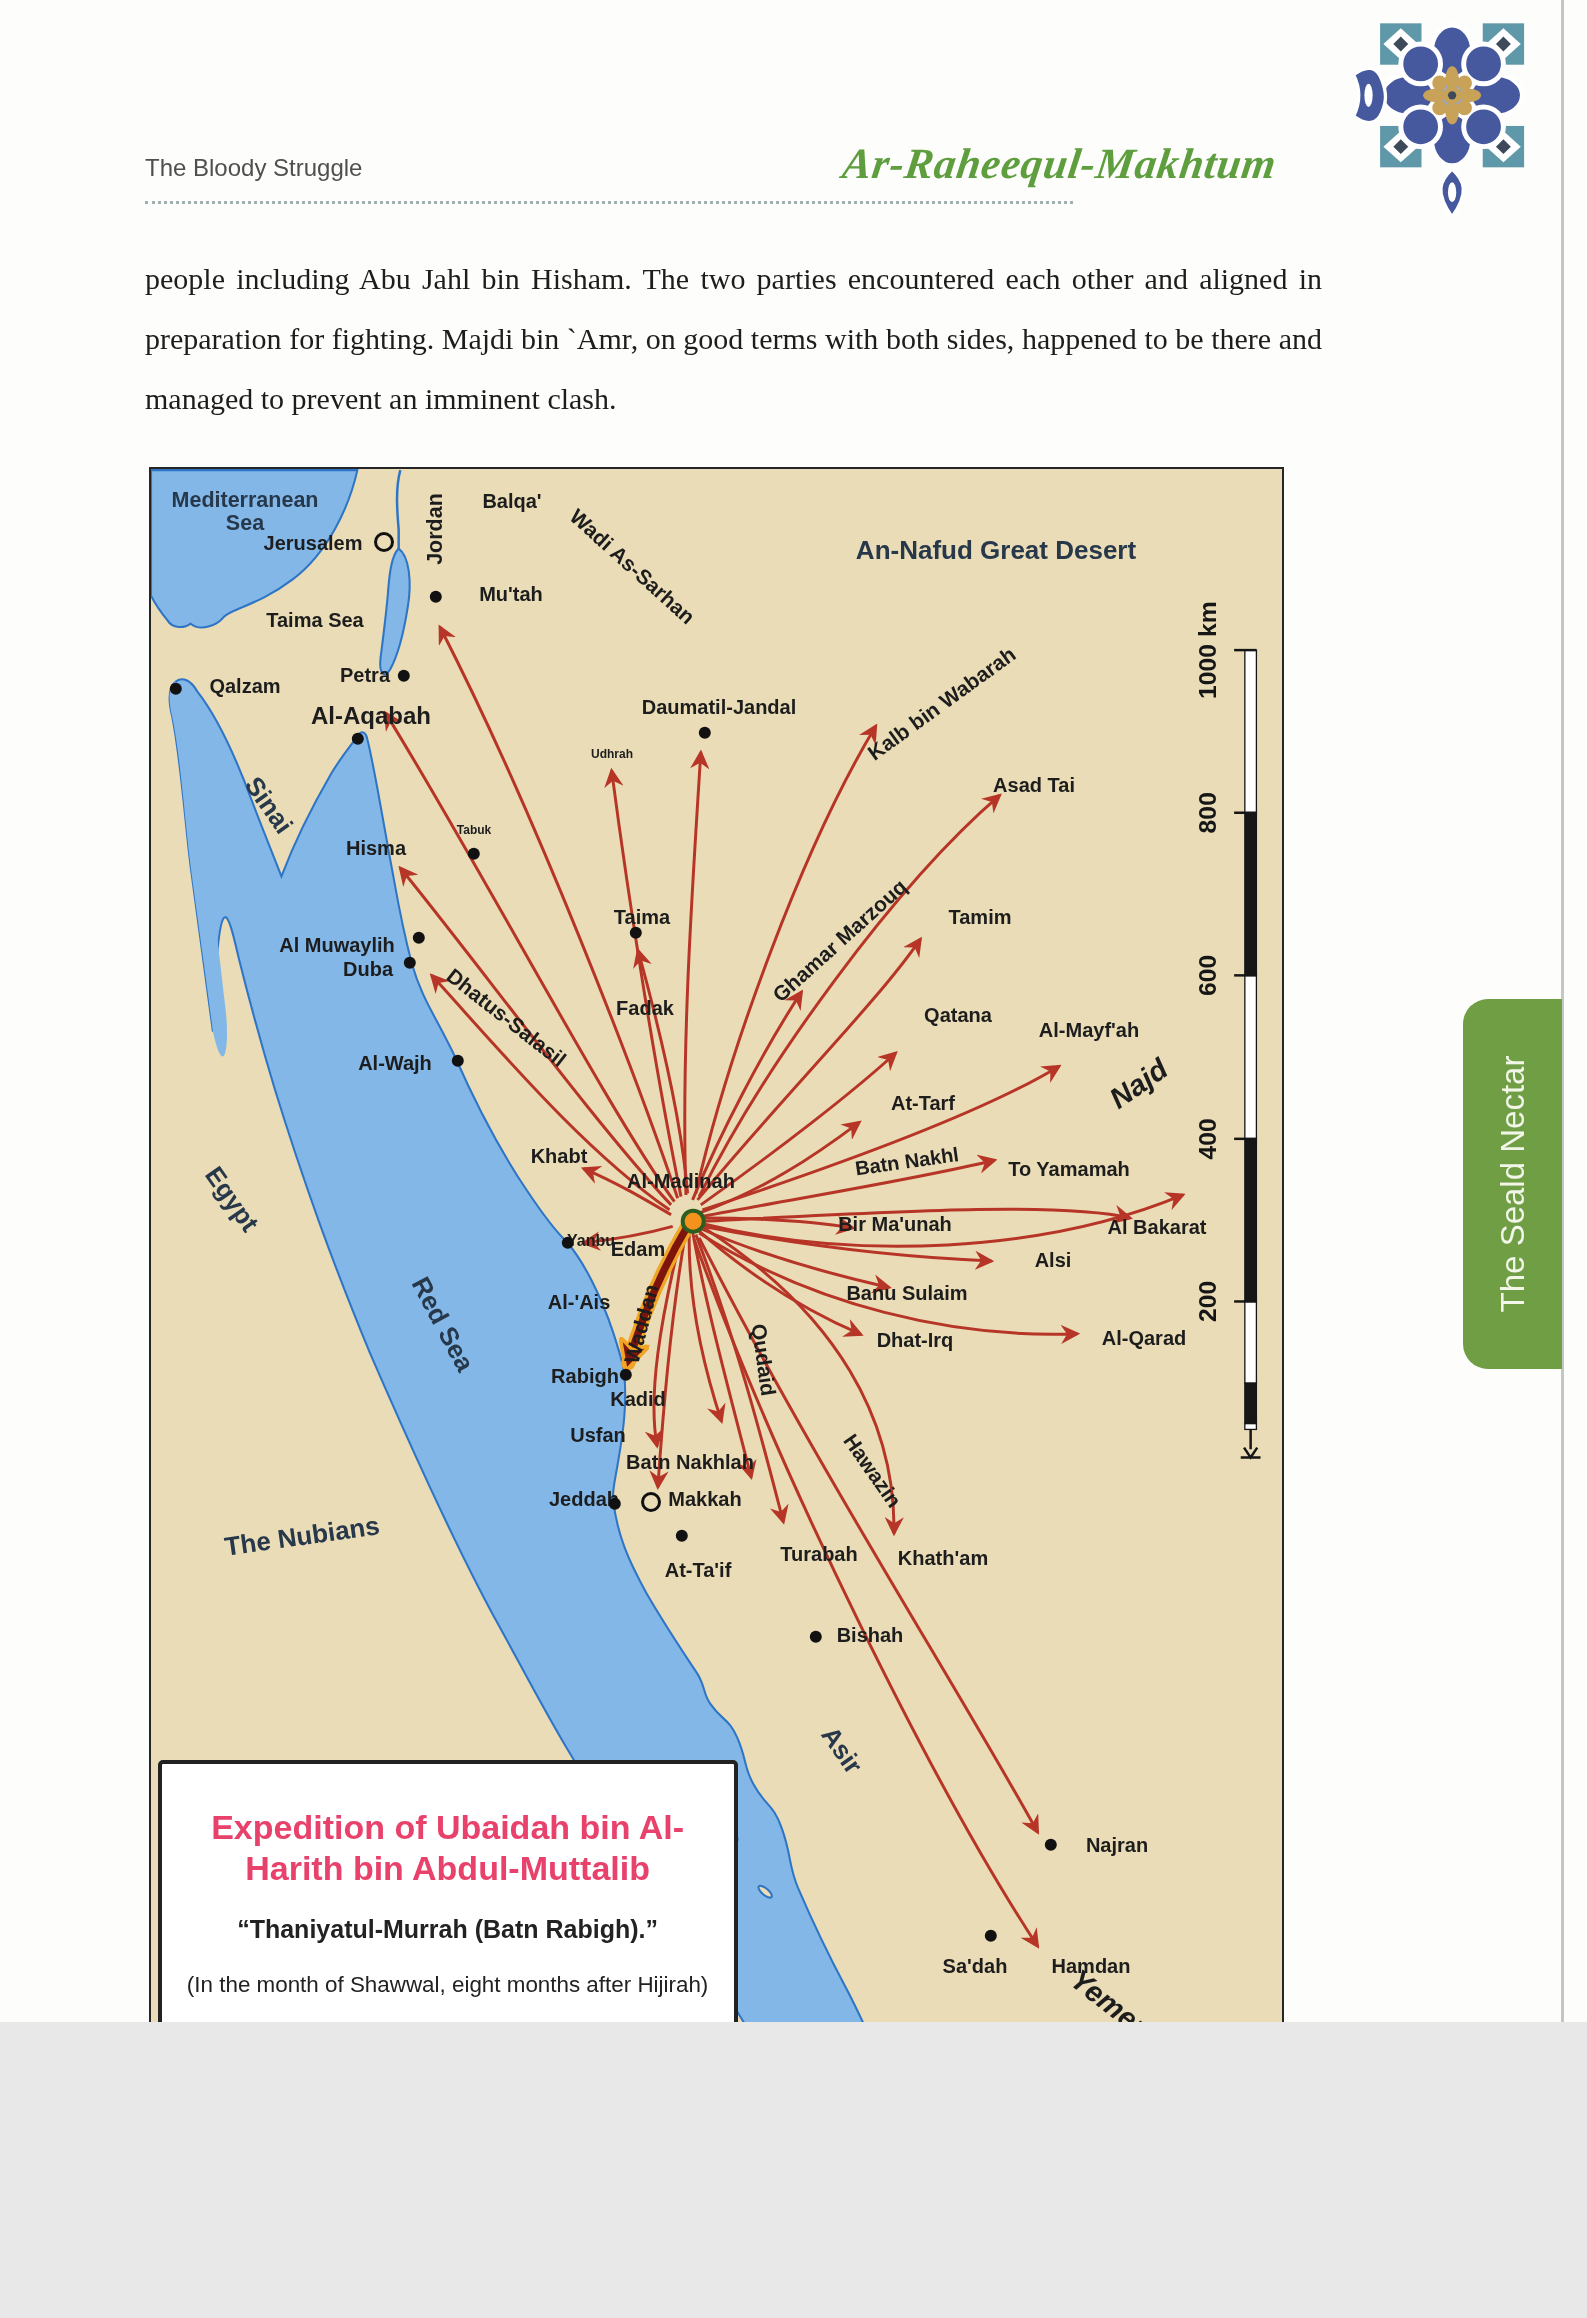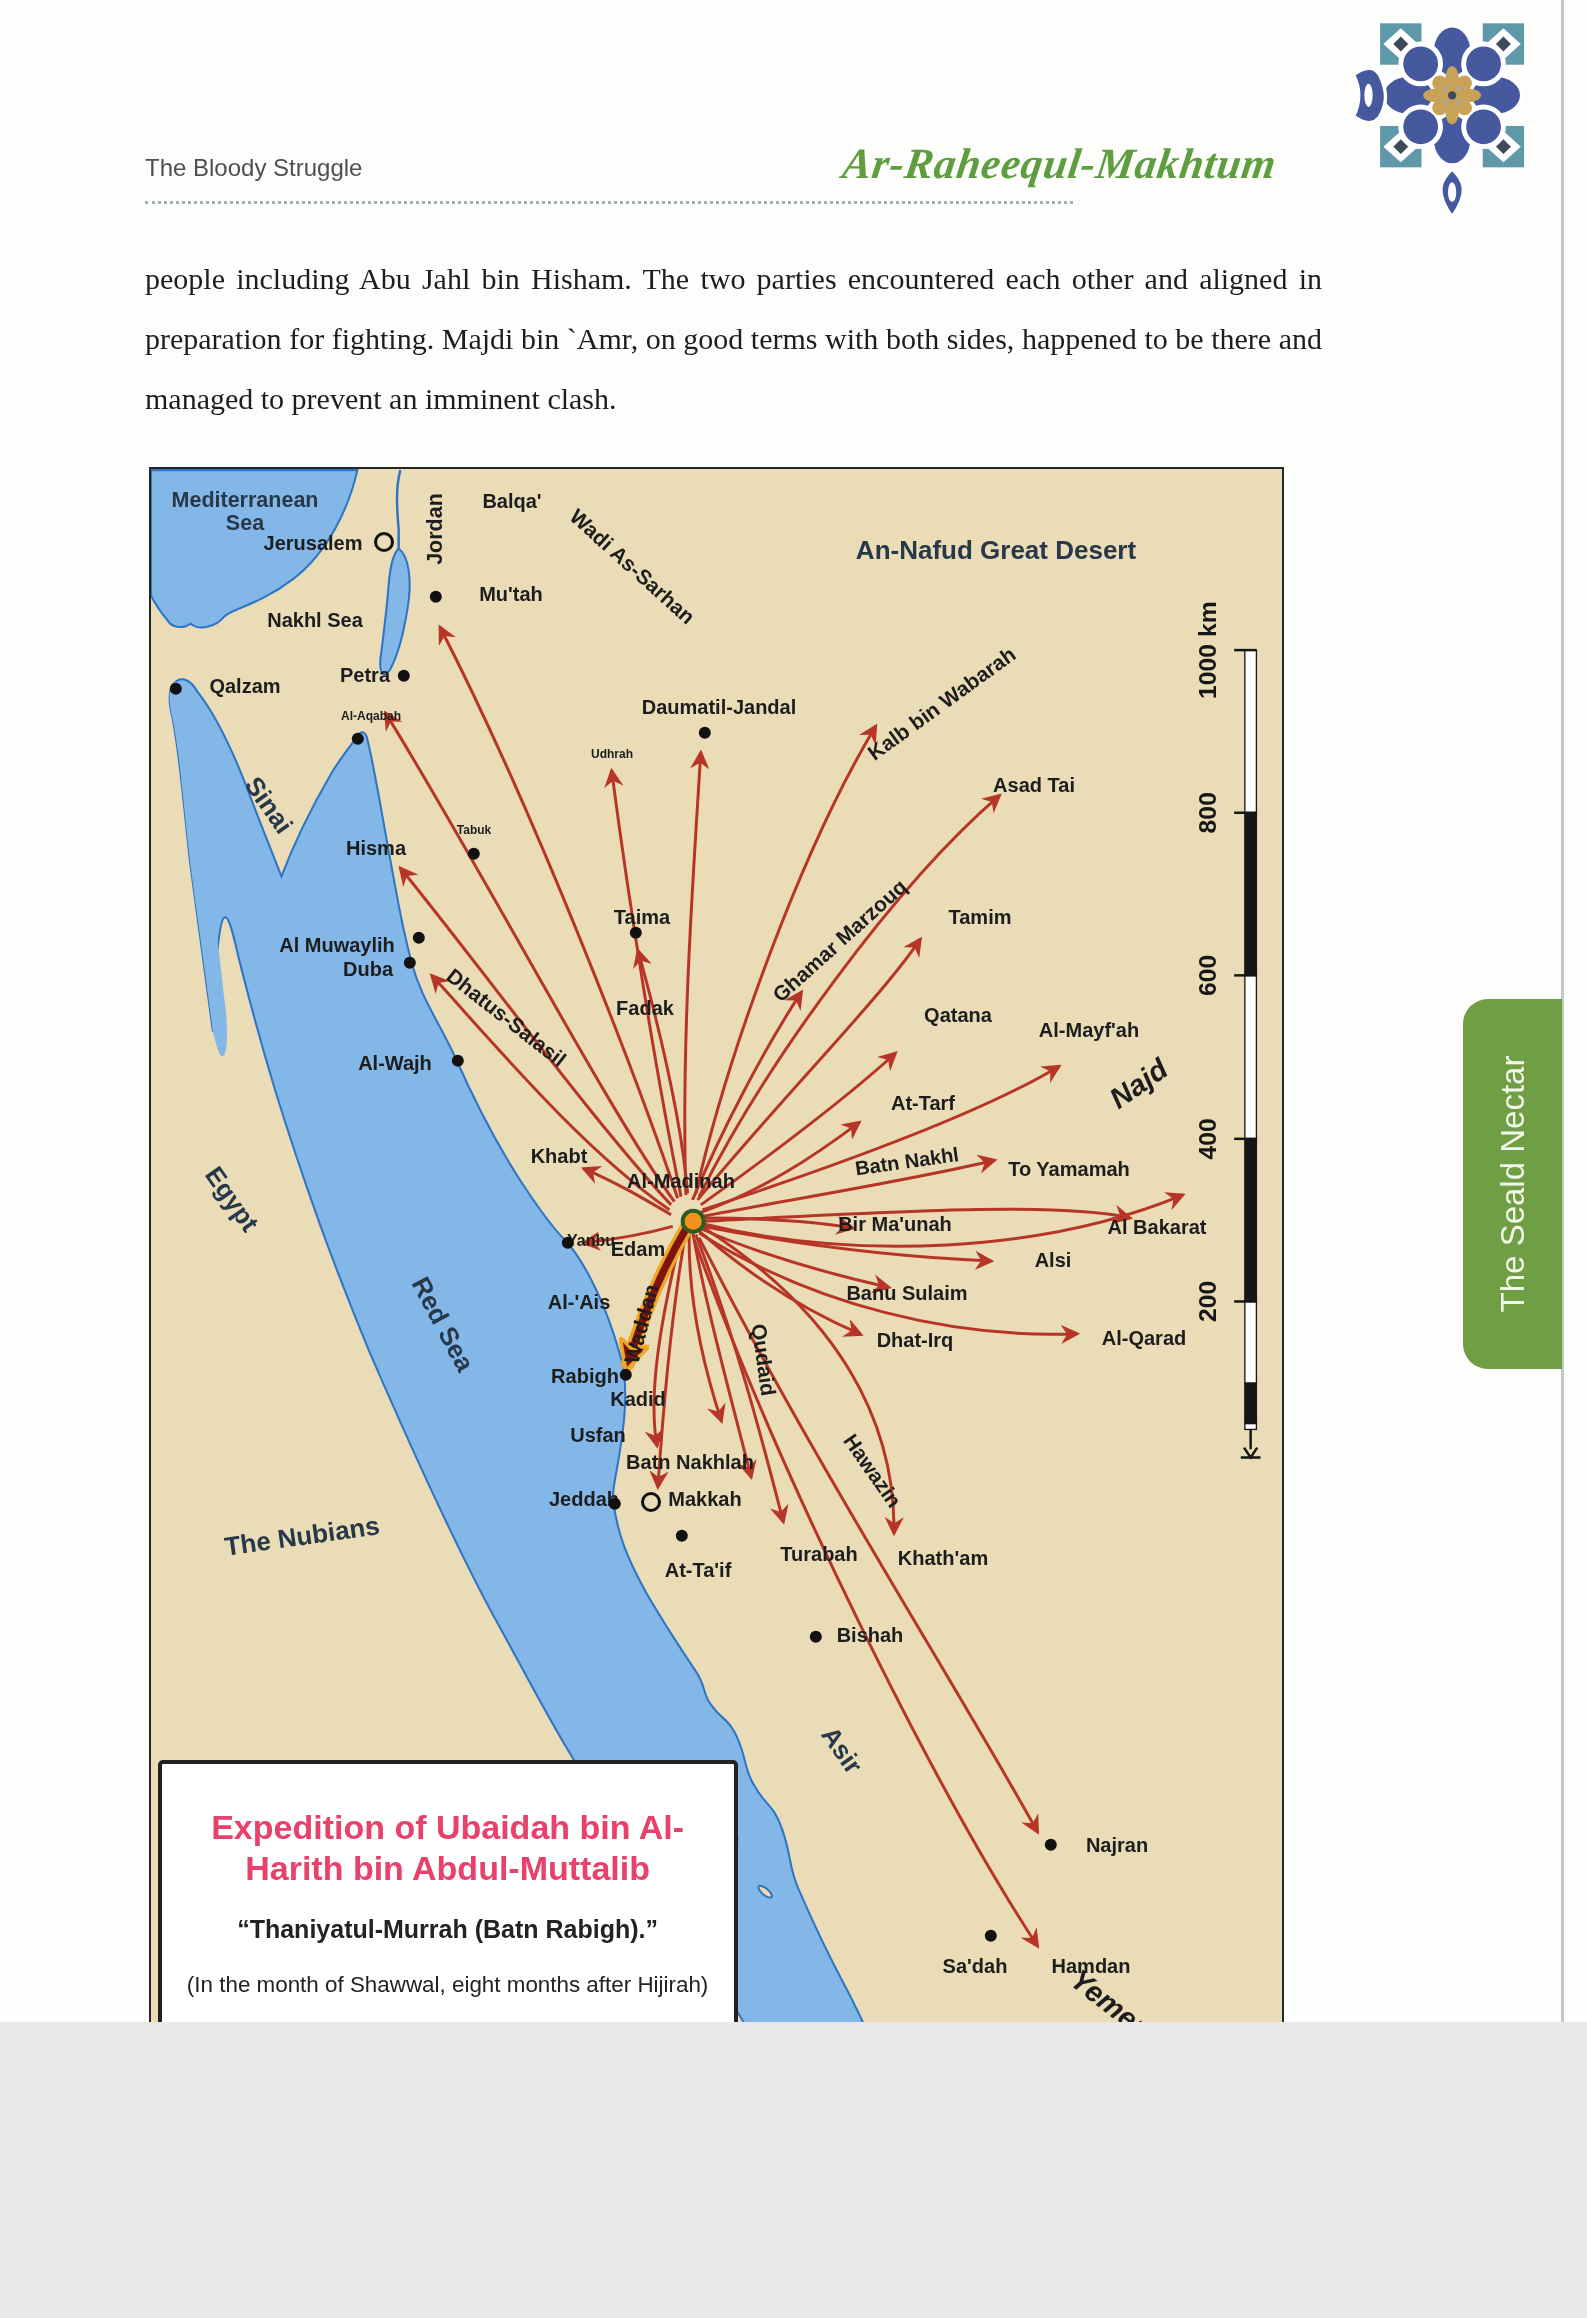--- a/index.html
+++ b/index.html
@@ -220,24 +220,24 @@
 
     <div id="map-labels">
         <div class="mlabel" style="left: 94px; top: 43px; font-size: 21.5px; color: rgb(39, 56, 74); transform: translate(-50%, -50%) rotate(0deg);">Mediterranean
 Sea</div>
         <div class="mlabel" style="left: 162px; top: 75px; font-size: 20px; transform: translate(-50%, -50%) rotate(0deg);">Jerusalem</div>
         <div class="mlabel" style="left: 285px; top: 60px; font-size: 21.5px; transform: translate(-50%, -50%) rotate(-90deg);">Jordan</div>
         <div class="mlabel" style="left: 361px; top: 33px; font-size: 20px; transform: translate(-50%, -50%) rotate(0deg);">Balqa'</div>
         <div class="mlabel" style="left: 481px; top: 98px; font-size: 21px; transform: translate(-50%, -50%) rotate(42deg);">Wadi As-Sarhan</div>
         <div class="mlabel" style="left: 845px; top: 81px; font-size: 26px; color: rgb(39, 56, 74); transform: translate(-50%, -50%) rotate(0deg);">An-Nafud Great Desert</div>
         <div class="mlabel" style="left: 360px; top: 126px; font-size: 20px; transform: translate(-50%, -50%) rotate(0deg);">Mu'tah</div>
-        <div class="mlabel" style="left: 164px; top: 152px; font-size: 20px; transform: translate(-50%, -50%) rotate(0deg);">Nakhl Sea</div>
+        <div class="mlabel" style="left: 164px; top: 152px; font-size: 20px; transform: translate(-50%, -50%) rotate(0deg);">Taima Sea</div>
         <div class="mlabel" style="left: 94px; top: 218px; font-size: 20px; transform: translate(-50%, -50%) rotate(0deg);">Qalzam</div>
         <div class="mlabel" style="left: 214px; top: 207px; font-size: 20px; transform: translate(-50%, -50%) rotate(0deg);">Petra</div>
-        <div class="mlabel" style="left: 220px; top: 247px; font-size: 12px; transform: translate(-50%, -50%) rotate(0deg);">Al-Aqabah</div>
+        <div class="mlabel" style="left: 220px; top: 247px; font-size: 24px; transform: translate(-50%, -50%) rotate(0deg);">Al-Aqabah</div>
         <div class="mlabel" style="left: 568px; top: 239px; font-size: 20px; transform: translate(-50%, -50%) rotate(0deg);">Daumatil-Jandal</div>
         <div class="mlabel" style="left: 461px; top: 285px; font-size: 12px; transform: translate(-50%, -50%) rotate(0deg);">Udhrah</div>
         <div class="mlabel" style="left: 791px; top: 235px; font-size: 21px; transform: translate(-50%, -50%) rotate(-36deg);">Kalb bin Wabarah</div>
         <div class="mlabel" style="left: 883px; top: 317px; font-size: 20px; transform: translate(-50%, -50%) rotate(0deg);">Asad Tai</div>
         <div class="mlabel" style="left: 118px; top: 336px; font-size: 26px; color: rgb(39, 56, 74); transform: translate(-50%, -50%) rotate(55deg);">Sinai</div>
         <div class="mlabel" style="left: 225px; top: 380px; font-size: 20px; transform: translate(-50%, -50%) rotate(0deg);">Hisma</div>
         <div class="mlabel" style="left: 323px; top: 361px; font-size: 12px; transform: translate(-50%, -50%) rotate(0deg);">Tabuk</div>
         <div class="mlabel" style="left: 491px; top: 443px; font-size: 20px; transform: translate(-50%, -50%) rotate(0deg); margin-top: 6px;">Taima</div>
         <div class="mlabel" style="left: 829px; top: 449px; font-size: 20px; transform: translate(-50%, -50%) rotate(0deg);">Tamim</div>
         <div class="mlabel" style="left: 689px; top: 472px; font-size: 21px; transform: translate(-50%, -50%) rotate(-42deg);">Ghamar Marzouq</div>

